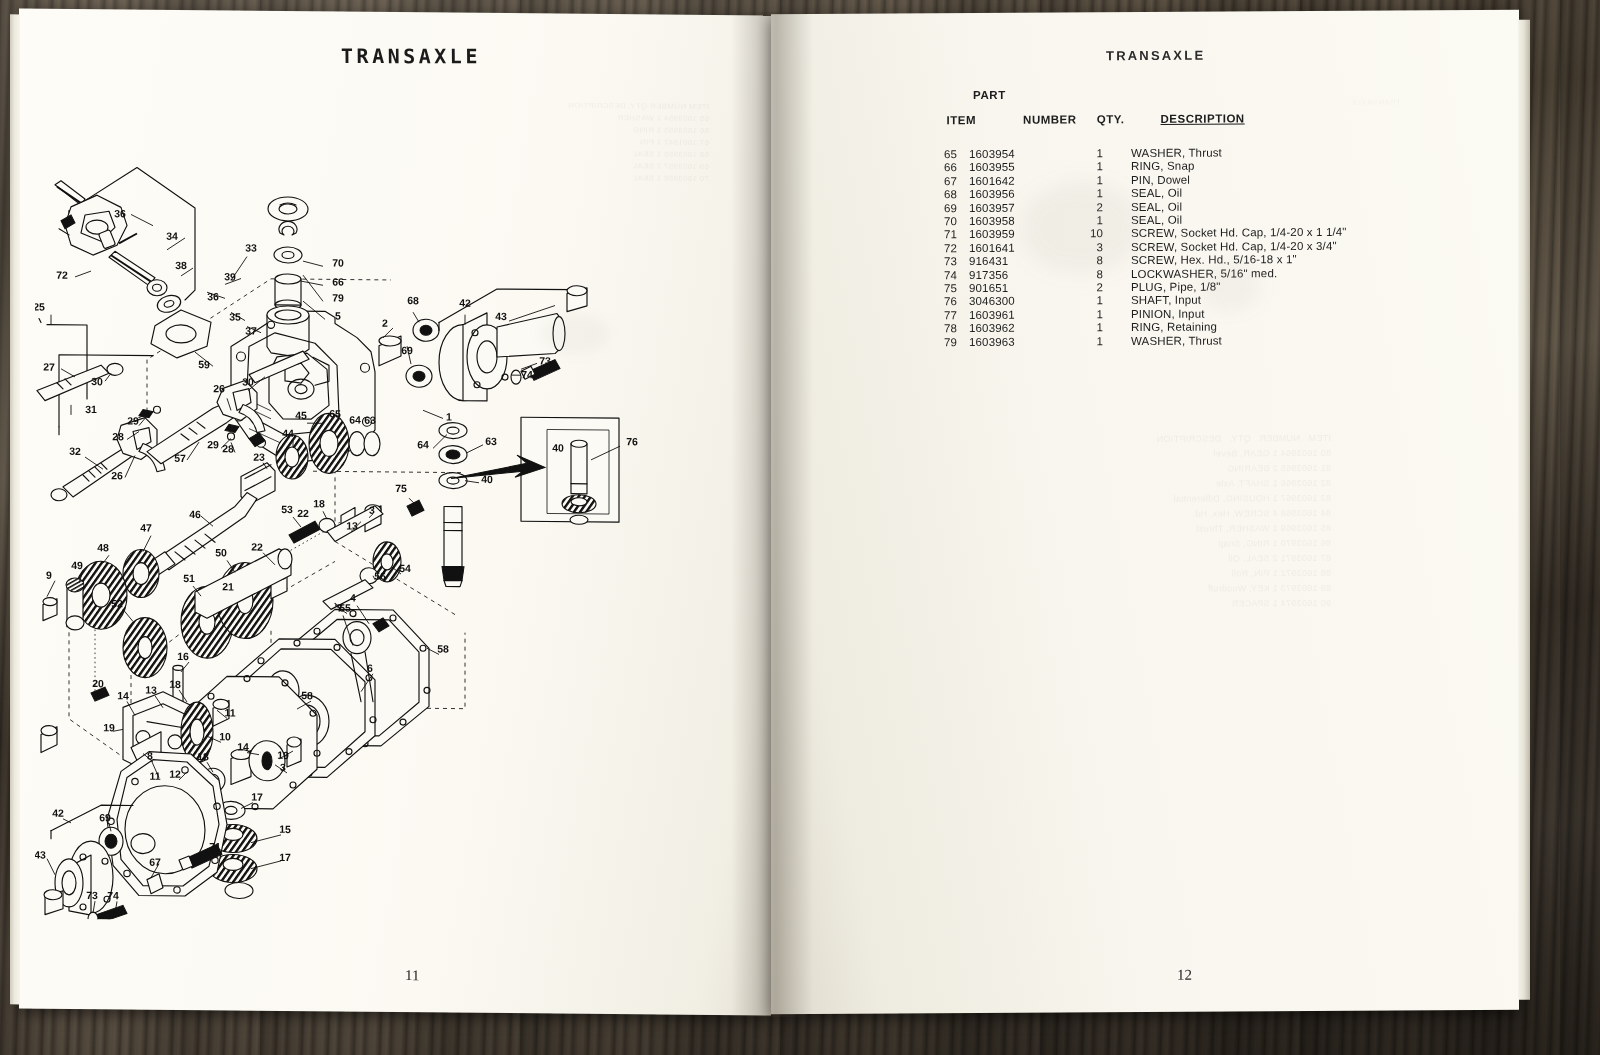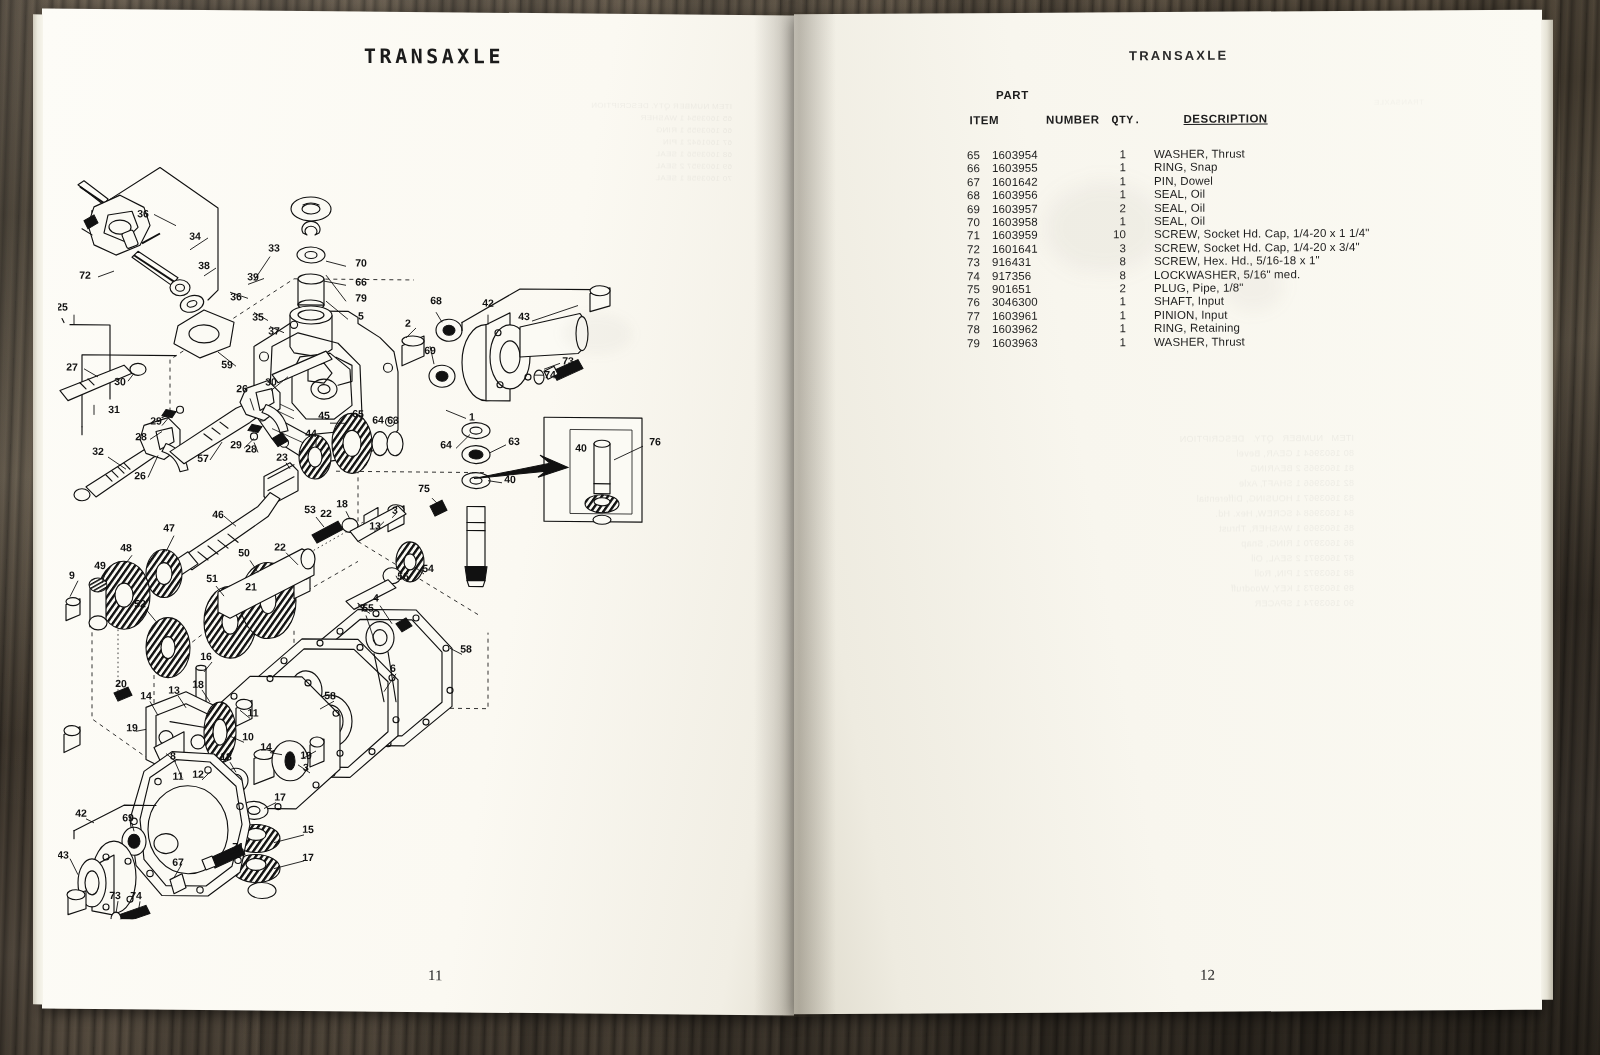--- a/index.html
+++ b/index.html
@@ -24,21 +24,21 @@
     background-blend-mode:overlay,overlay,normal;
   }
   #desk:after{
     content:"";position:absolute;inset:0;
     background:
       radial-gradient(ellipse at 18% 12%, rgba(255,250,240,.10), transparent 55%),
       radial-gradient(ellipse at 88% 92%, rgba(0,0,0,.40), transparent 60%);
   }
   
   #book{
-    position:absolute;left:42px;top:12px;width:1500px;height:1035px;
+    position:absolute;left:19px;top:12px;width:1500px;height:1035px;
   }
   .page{
     position:absolute;top:0;
     background:#fbfaf4;
     box-shadow:0 4px 16px rgba(0,0,0,.55);
   }
   
   #page-left{
     left:0;width:752px;height:1000px;
     transform:skewY(0.55deg);
@@ -102,21 +102,21 @@
     font-weight:700;letter-spacing:.5px;margin-top:1px;margin-bottom:10px;
     white-space:pre;
   }
   .prow{display:flex;line-height:13.4px;white-space:pre;}
   .c-item{width:40px;text-align:right;}
   .c-num{width:78px;text-align:left;padding-left:12px;}
   .c-qty{width:44px;text-align:right;padding-left:12px;}
   .c-desc{padding-left:28px;}
   .th-item{display:inline-block;width:40px;text-align:left;}
   .th-num{display:inline-block;width:78px;text-align:right;padding-left:12px;}
-  .th-qty{display:inline-block;width:44px;text-align:left;padding-left:12px;font-family:Liberation Mono, monospace;}
+  .th-qty{display:inline-block;width:44px;text-align:center;padding-left:12px;}
   .th-desc{display:inline-block;padding-left:28px;text-decoration:underline;}
 
   
   #diagram{
     position:absolute;left:16px;top:150px;width:700px;height:760px;
   }
   #diagram svg{display:block;}
   .lbl{
     font-family:"Liberation Sans", sans-serif;
     font-size:10.5px;font-weight:700;fill:#111;

